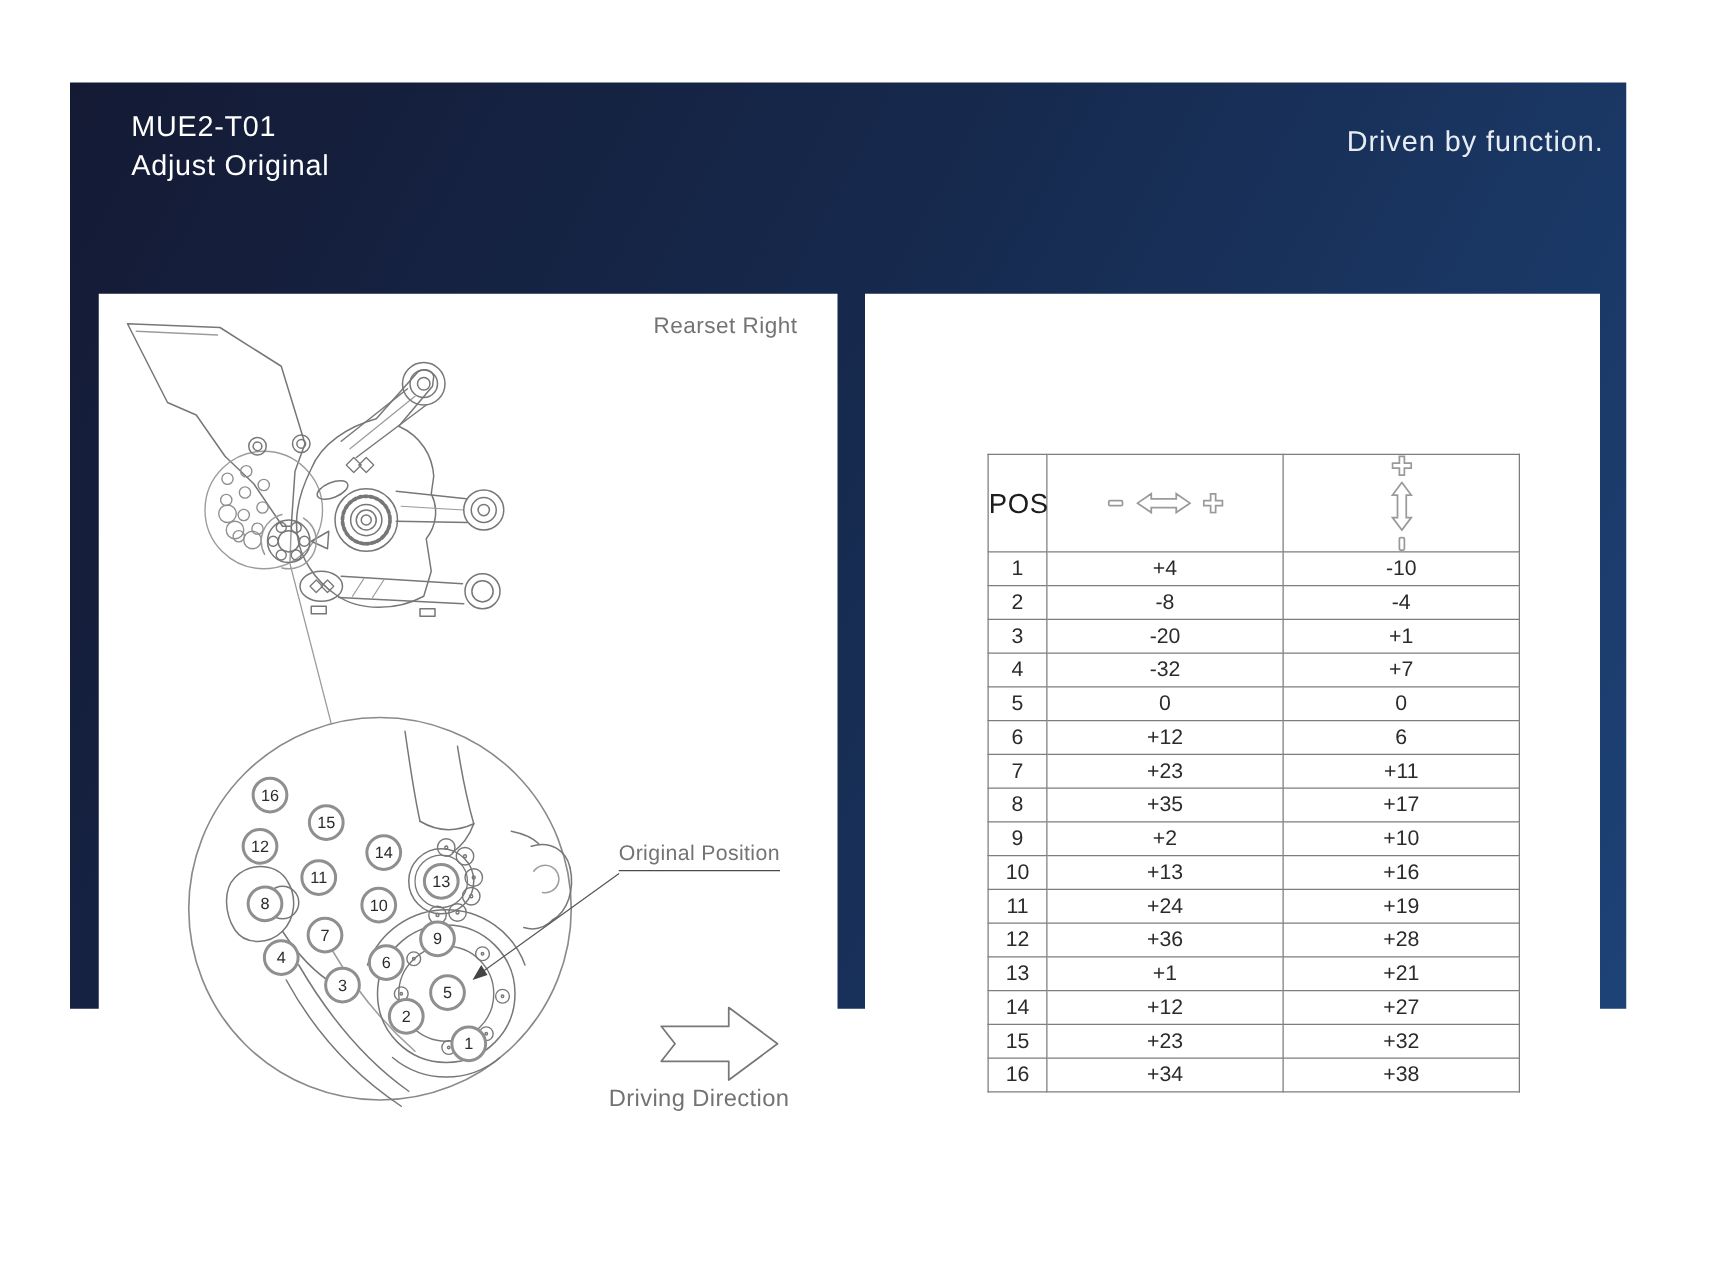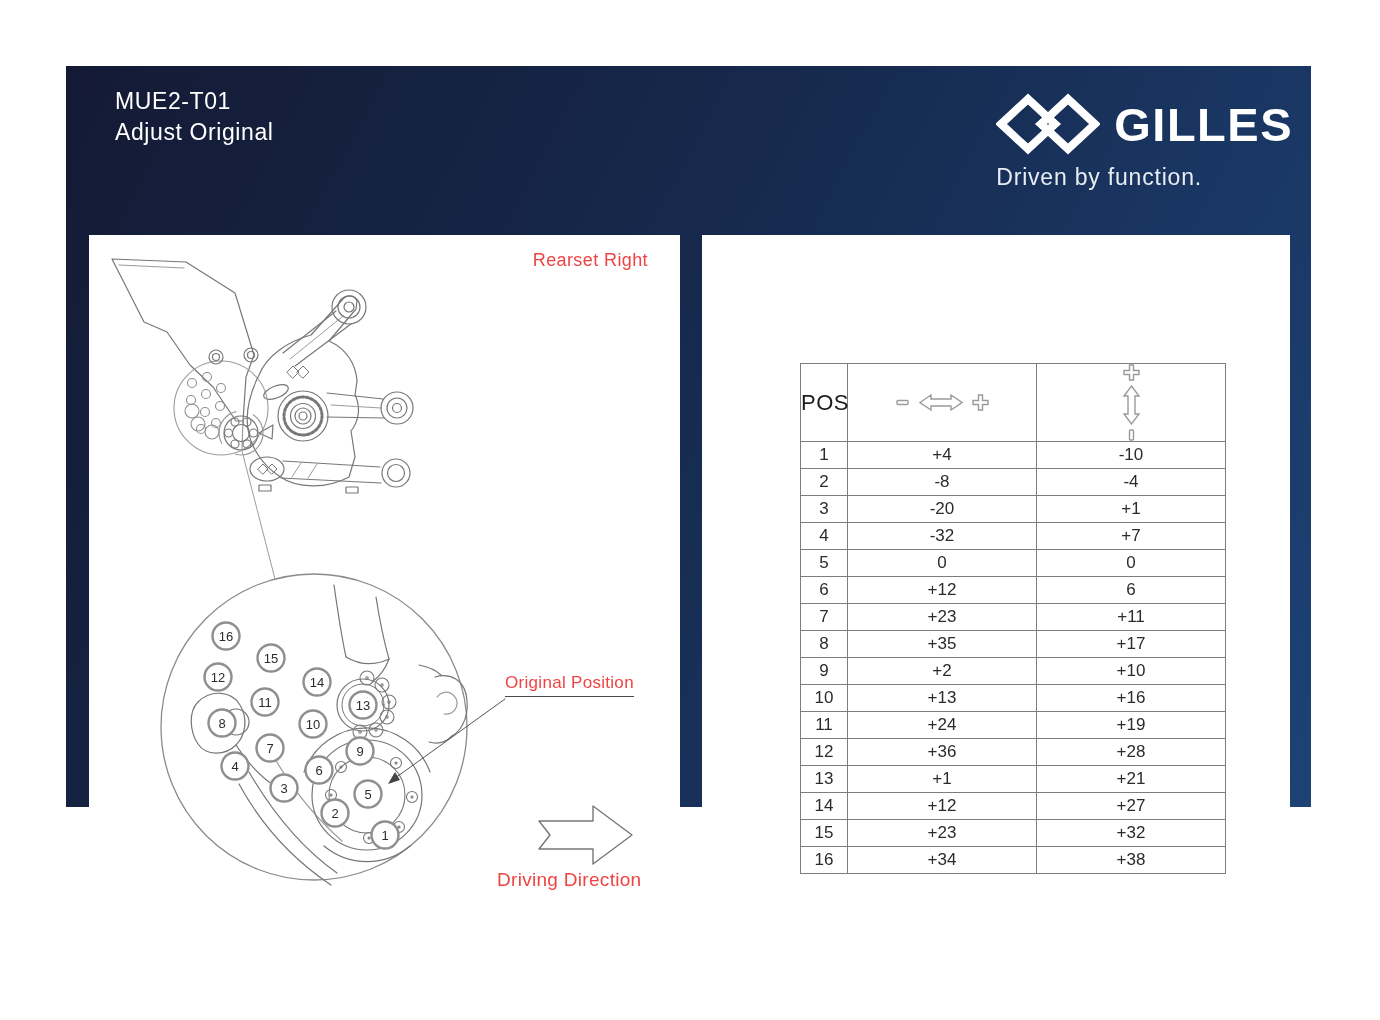--- a/index.html
+++ b/index.html
@@ -1,35 +1,35 @@
 <!DOCTYPE html>
 <html style="--frame-dark: #141a34; --frame-light: #1d4276; --panel: #ffffff; --drawing-line: #777777; --text: #2b2b2b;"><head>
 <meta charset="utf-8">
 <style>
   html,body{margin:0;padding:0;}
   body{
     width:1380px;height:1020px;position:relative;background:#ffffff;
     font-family:"Liberation Sans","DejaVu Sans",sans-serif;overflow:hidden;
   }
   .frame{
-    position:absolute;left:66px;top:66px;width:1245px;height:741px;
+    position:absolute;left:56px;top:66px;width:1245px;height:741px;
     background:linear-gradient(118deg,var(--frame-dark,#141a34) 0%,#16294d 45%,var(--frame-light,#1d4276) 100%);
   }
   
   .title-block{position:absolute;left:49px;top:20px;color:#fff;font-size:23px;line-height:31px;letter-spacing:.6px;font-weight:400;}
   .brand-block{position:absolute;right:18px;top:26px;color:#fff;}
   .logo-row{display:flex;align-items:center;gap:14px;}
   .brand-name{font-size:47px;font-weight:bold;letter-spacing:1.5px;line-height:1;}
   .brand-tagline{font-size:23px;font-weight:300;color:#e8edf4;margin-top:8px;letter-spacing:.8px;}
   
   .panel{position:absolute;top:169px;height:688px;background:#fff;}
   .panel-left{left:23px;width:591px;}
   .panel-right{left:636px;width:588px;}
   
-  .drawing-label{position:absolute;color:#ef4444;}
+  .drawing-label{position:absolute;color:#737373;}
   .rearset-label{right:32px;top:15px;font-size:18px;letter-spacing:.4px;}
   .orig-label{left:416px;top:438px;font-size:17px;padding-bottom:3px;border-bottom:1.5px solid #4a4a4a;letter-spacing:.3px;}
   .driving-label{left:408px;top:634px;width:170px;text-align:left;font-size:19px;letter-spacing:.3px;}
   .drawing-svg{position:absolute;left:0;top:0;}
   .badge-circle{fill:#ffffff;stroke:#8f8f8f;stroke-width:2.4;}
   .badge-num{font:13px "Liberation Sans","DejaVu Sans",sans-serif;fill:#2b2b2b;text-anchor:middle;}
   
   .adjust-table{position:absolute;left:98px;top:128px;width:425px;border-collapse:collapse;table-layout:fixed;}
   .adjust-table th,.adjust-table td{border:1px solid #7d7d7d;padding:0;}
   .adjust-table thead th{height:73px;vertical-align:middle;}
@@ -43,30 +43,20 @@
 <body>
 
 <div class="frame">
 
   <div class="title-block">
     <div>MUE2-T01</div>
     <div>Adjust Original</div>
   </div>
 
   <div class="brand-block">
-    <div class="logo-row">
-      <svg width="104" height="64" viewBox="0 0 104 64">
-        <g fill="none" stroke="#ffffff" stroke-width="8" stroke-linejoin="miter">
-          <path d="M32 7 L59 32 L32 57 L5 32 Z"></path>
-          <path d="M72 7 L99 32 L72 57 L45 32 Z"></path>
-        </g>
-        <path d="M52 24 L61 32 L52 40 L43 32 Z" fill="none" stroke="#ffffff" stroke-width="5"></path>
-      </svg>
-      <span class="brand-name">GILLES</span>
-    </div>
     <div class="brand-tagline">Driven by function.</div>
   </div>
 
   <div class="panel panel-left">
     <svg class="drawing-svg" width="591" height="688" viewBox="0 0 591 688">
       <g fill="none" stroke="#777777" stroke-width="1.2" stroke-linejoin="round" stroke-linecap="round">
 
         <path d="M23,24 L97,27 L146,58 L165,120 L157,142 L154,186 L147,186 L124,152 L101,130 L78,97 L55,87 Z"></path>
         <path d="M30,30 L95,33" stroke="#9c9c9c"></path>
         <path d="M154,186 L153,214" stroke="#9c9c9c"></path>

